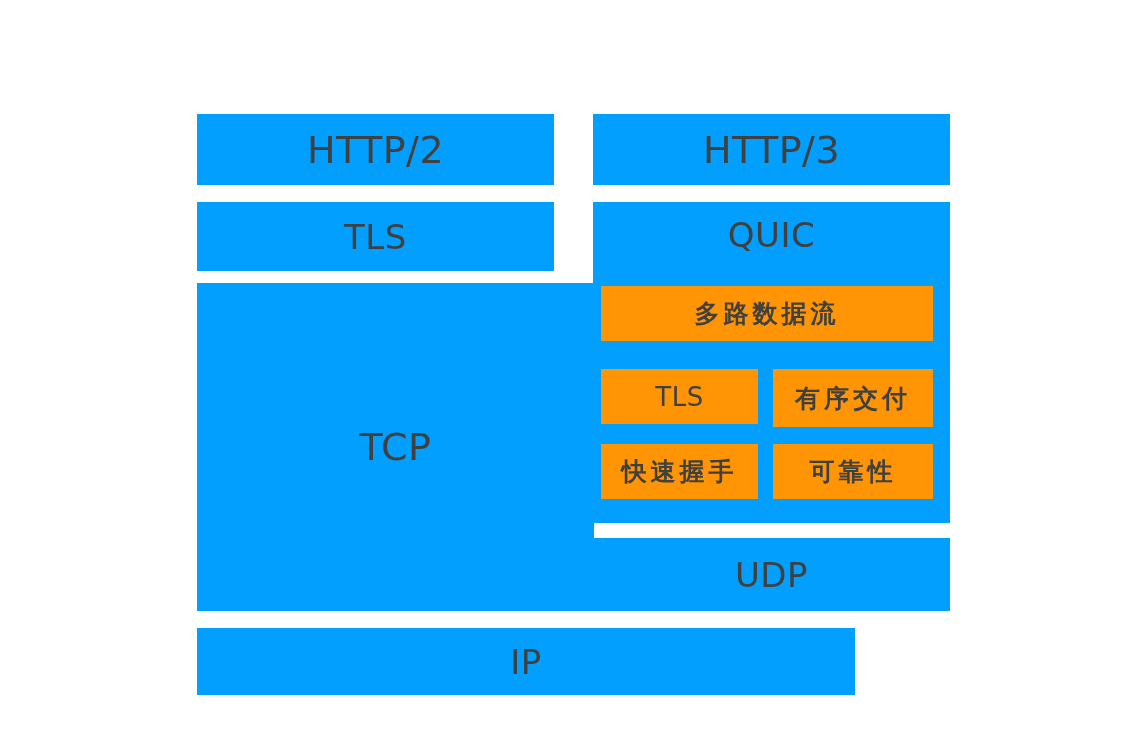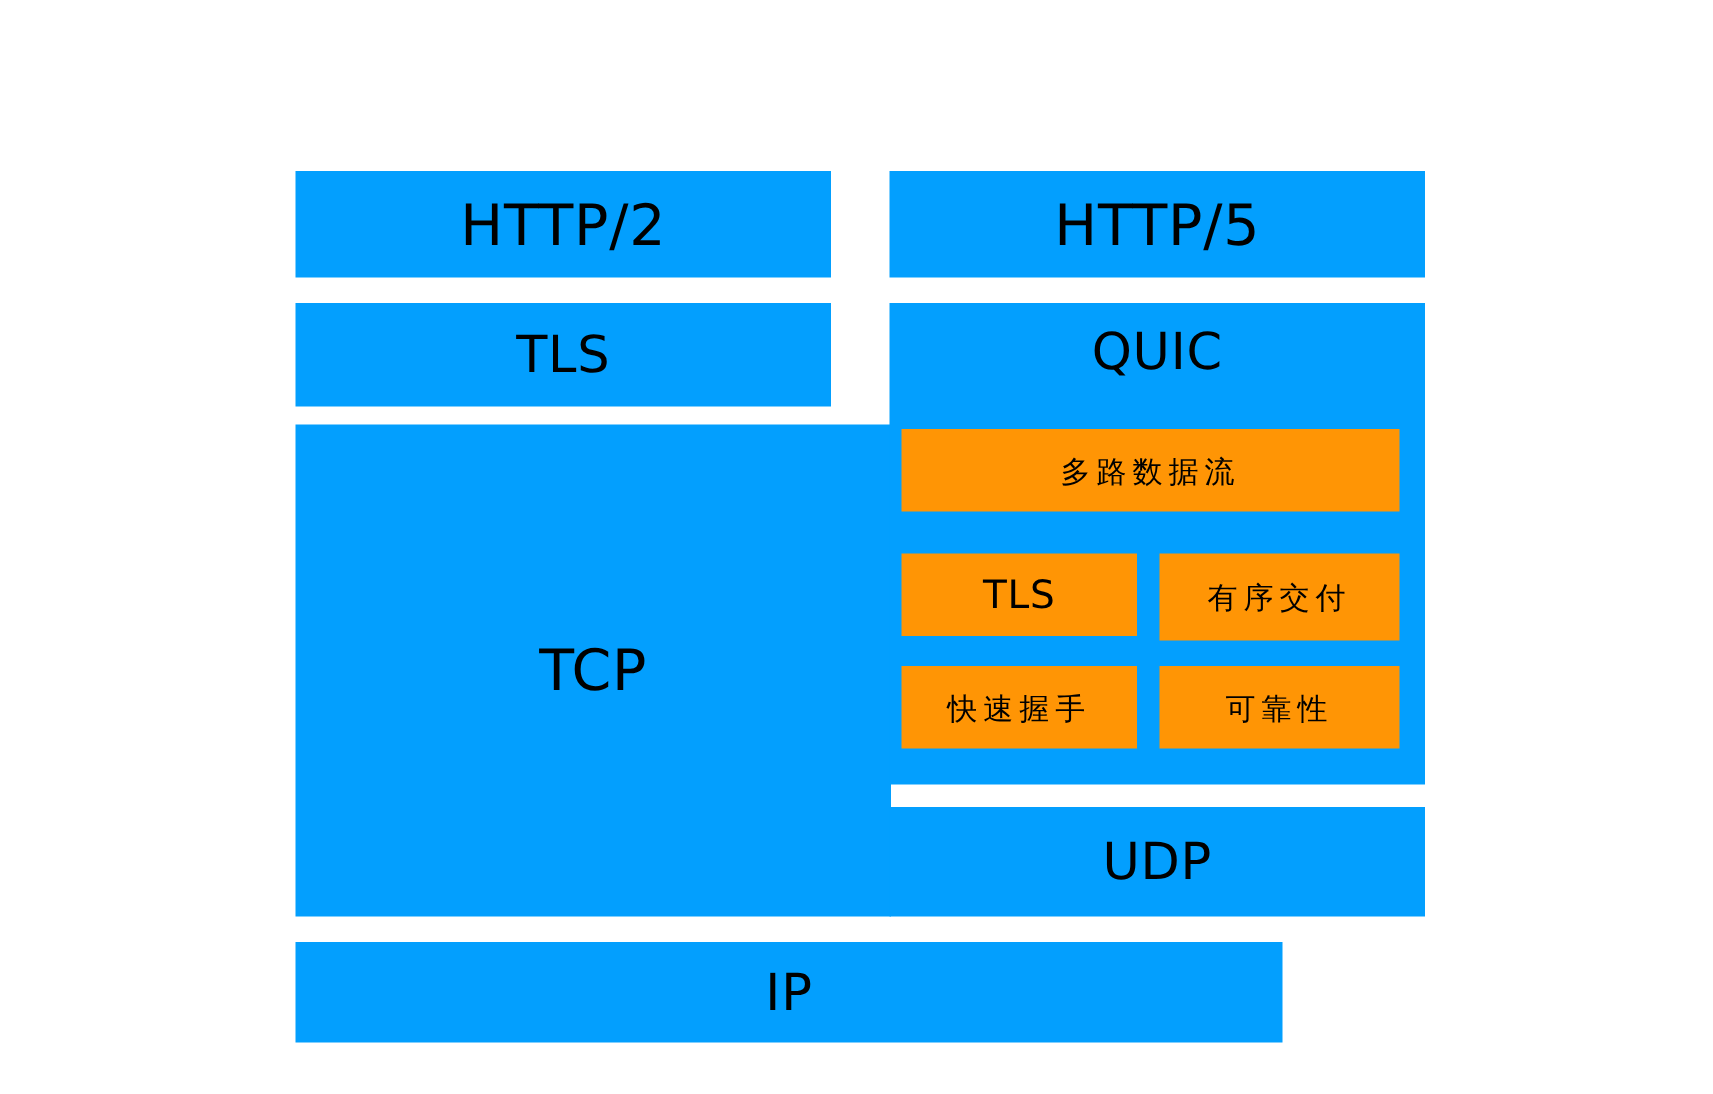--- a/index.html
+++ b/index.html
@@ -20,21 +20,21 @@
     height: 729px;
     background: #ffffff;
   }
 
   .box {
     position: absolute;
     box-sizing: border-box;
     display: flex;
     align-items: center;
     justify-content: center;
-    color: #000000;
+    color: #404040;
     text-align: center;
     line-height: 1;
     user-select: none;
   }
 
   .blue {
     background: #039ffe;
   }
 
   .orange {
@@ -47,22 +47,22 @@
     letter-spacing: 0.5px;
   }
 
   .label-md {
     font-size: 34px;
     font-weight: 400;
     letter-spacing: 0.5px;
   }
 
   .label-cn {
-    font-size: 20px;
-    font-weight: 400;
+    font-size: 25px;
+    font-weight: 700;
     letter-spacing: 4px;
   }
 
   .label-sm {
     font-size: 26px;
     font-weight: 400;
     letter-spacing: 0.5px;
   }
 
   
@@ -102,21 +102,21 @@
 <body>
 
 <div id="diagram">
 
   <div class="box blue label-lg" id="box-http2">HTTP/2</div>
 
   <div class="box blue label-md" id="box-tls-left">TLS</div>
 
   <div class="box blue label-lg" id="box-tcp">TCP</div>
 
-  <div class="box blue label-lg" id="box-http3">HTTP/5</div>
+  <div class="box blue label-lg" id="box-http3">HTTP/3</div>
 
   <div class="box blue" id="box-quic">
 
     <div class="label-md" id="quic-title">QUIC</div>
 
     <div class="box orange label-cn" id="box-multistream">多路数据流</div>
 
     <div class="box orange label-sm" id="box-tls-quic">TLS</div>
 
     <div class="box orange label-cn" id="box-ordered">有序交付</div>

